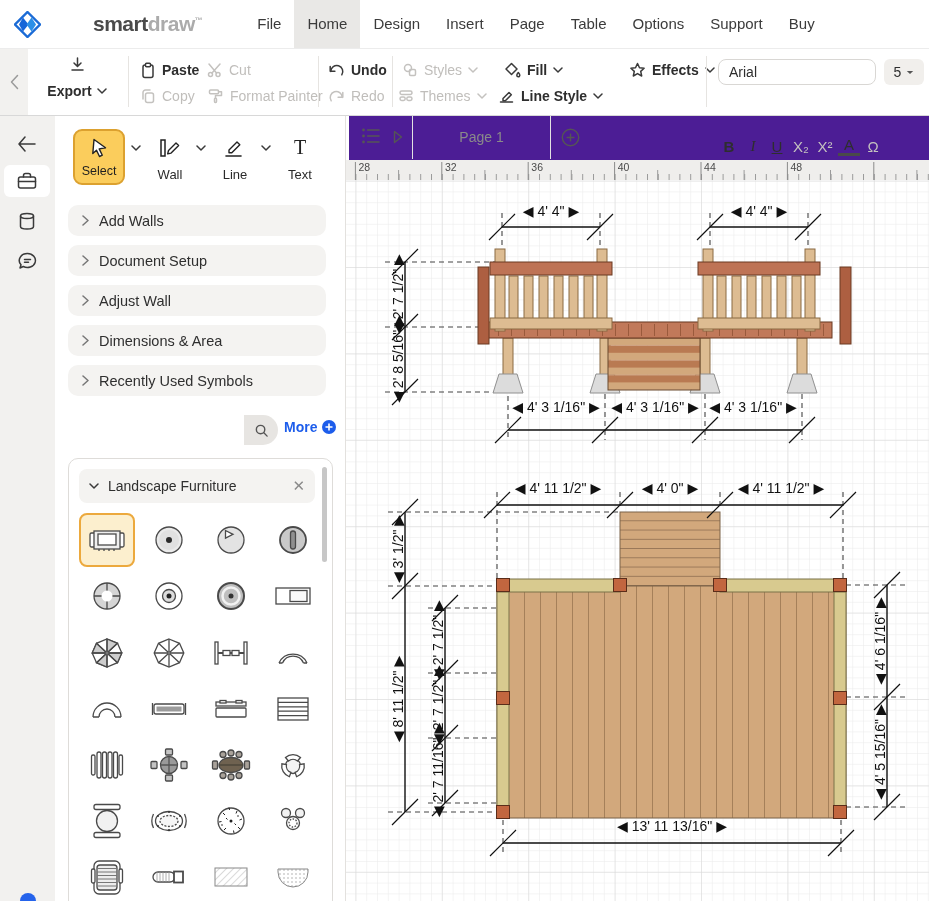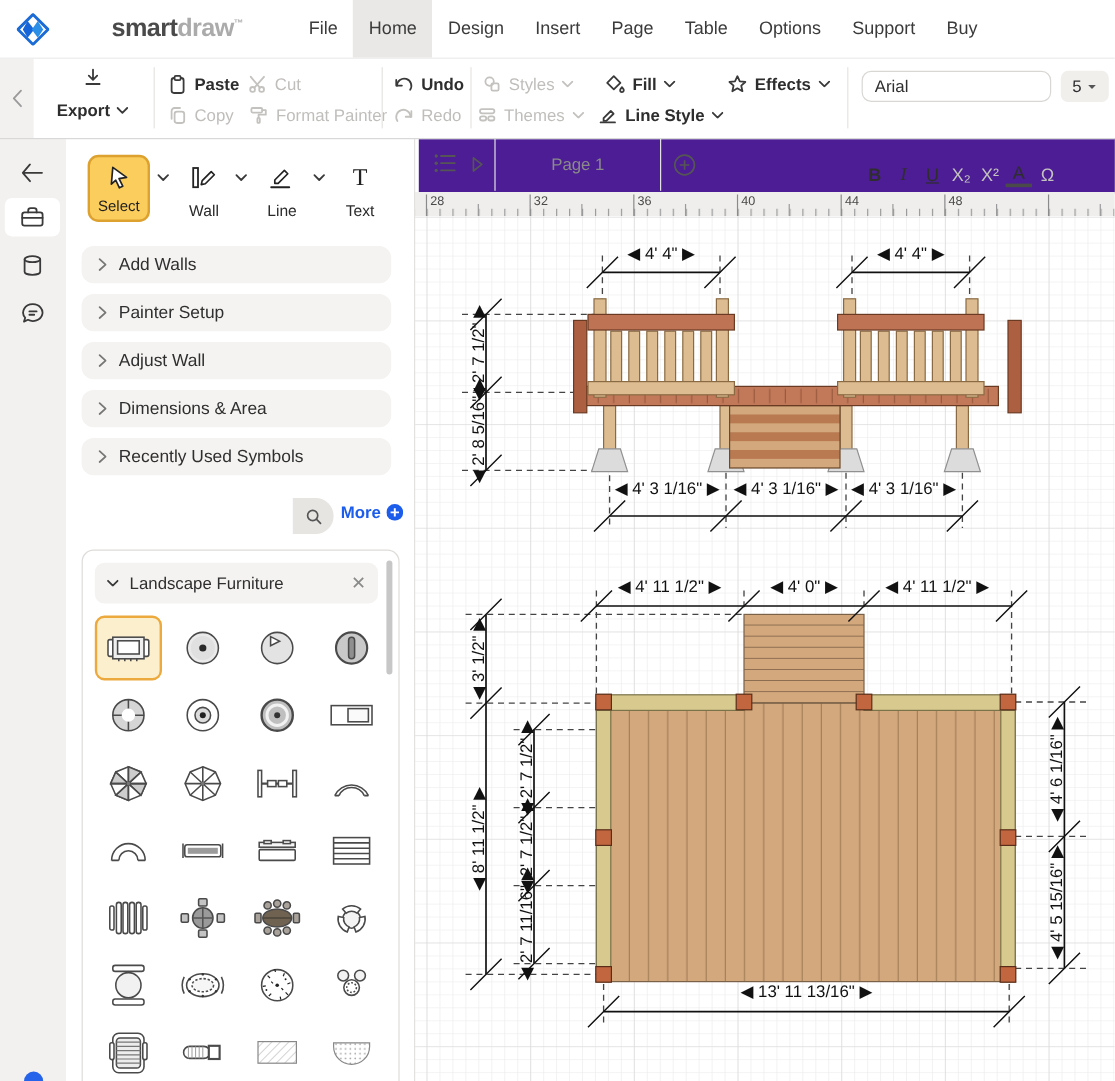--- a/index.html
+++ b/index.html
@@ -212,21 +212,21 @@
       <svg width="17" height="16" viewBox="0 0 17 16">
           <path d="M2.5 14h12" class="ico"></path>
           <path d="M5 10.5l6-6 2.3 2.3-6 6H5z" class="ico"></path>
         </svg>
       <span>Line Style</span>
       <svg width="10" height="6" viewBox="0 0 10 6">
           <path d="M1 1l4 4 4-4" class="ico"></path>
         </svg>
     </div>
 
-    <div class="tbtn" style="left:606px;top:11px">
+    <div class="tbtn" style="left:629px;top:11px">
       <svg width="17" height="16" viewBox="0 0 17 16">
           <path d="M8.5 1.5l2 4.3 4.6.5-3.4 3.1 1 4.6-4.2-2.4-4.2 2.4 1-4.6L1.9 6.3l4.6-.5z" class="ico"></path>
         </svg>
       <span>Effects</span>
       <svg width="10" height="6" viewBox="0 0 10 6">
           <path d="M1 1l4 4 4-4" class="ico"></path>
         </svg>
     </div>
 
     <div class="vdiv" style="left:706px"></div>
@@ -318,21 +318,21 @@
     <div class="acc" style="top:90px">
       <svg width="7" height="11" viewBox="0 0 7 11">
           <path d="M1 1l5 4.5L1 10" class="ico" style="stroke:#777"></path>
         </svg>
       <span>Add Walls</span>
     </div>
     <div class="acc" style="top:130px">
       <svg width="7" height="11" viewBox="0 0 7 11">
           <path d="M1 1l5 4.5L1 10" class="ico" style="stroke:#777"></path>
         </svg>
-      <span>Painter Setup</span>
+      <span>Document Setup</span>
     </div>
     <div class="acc" style="top:170px">
       <svg width="7" height="11" viewBox="0 0 7 11">
           <path d="M1 1l5 4.5L1 10" class="ico" style="stroke:#777"></path>
         </svg>
       <span>Adjust Wall</span>
     </div>
     <div class="acc" style="top:210px">
       <svg width="7" height="11" viewBox="0 0 7 11">
           <path d="M1 1l5 4.5L1 10" class="ico" style="stroke:#777"></path>

